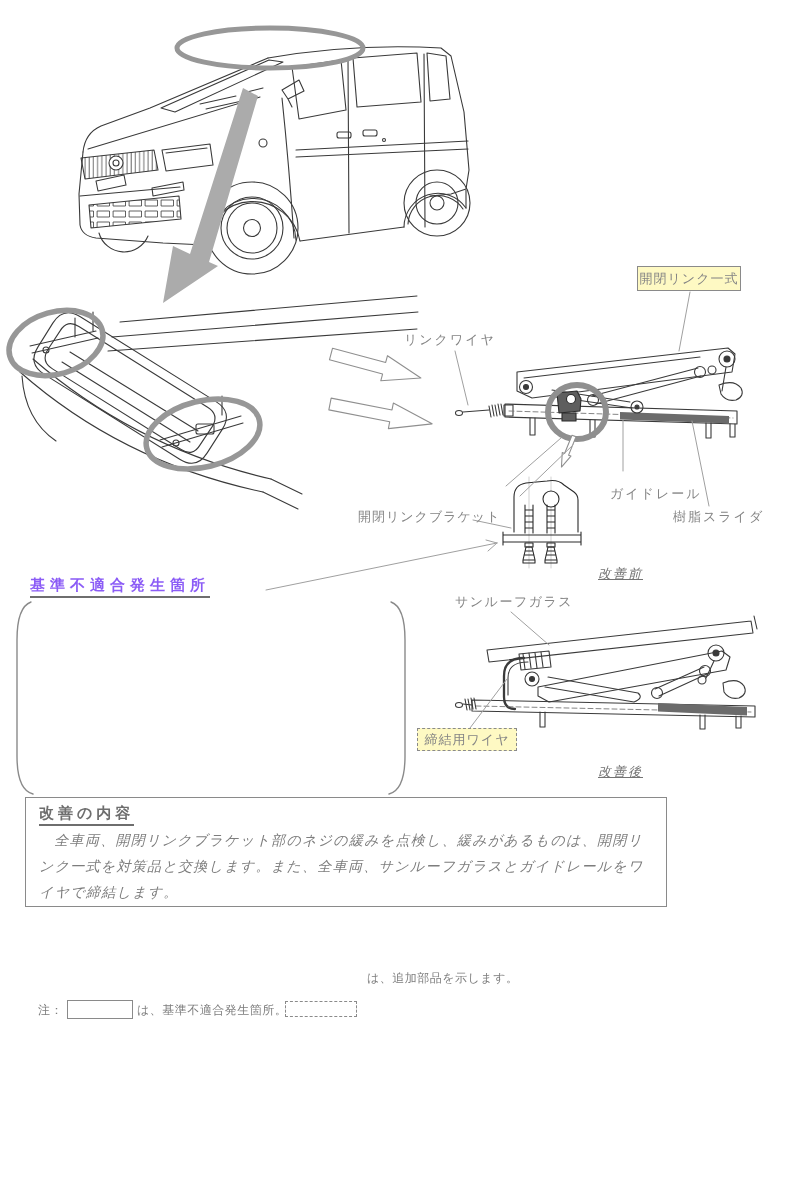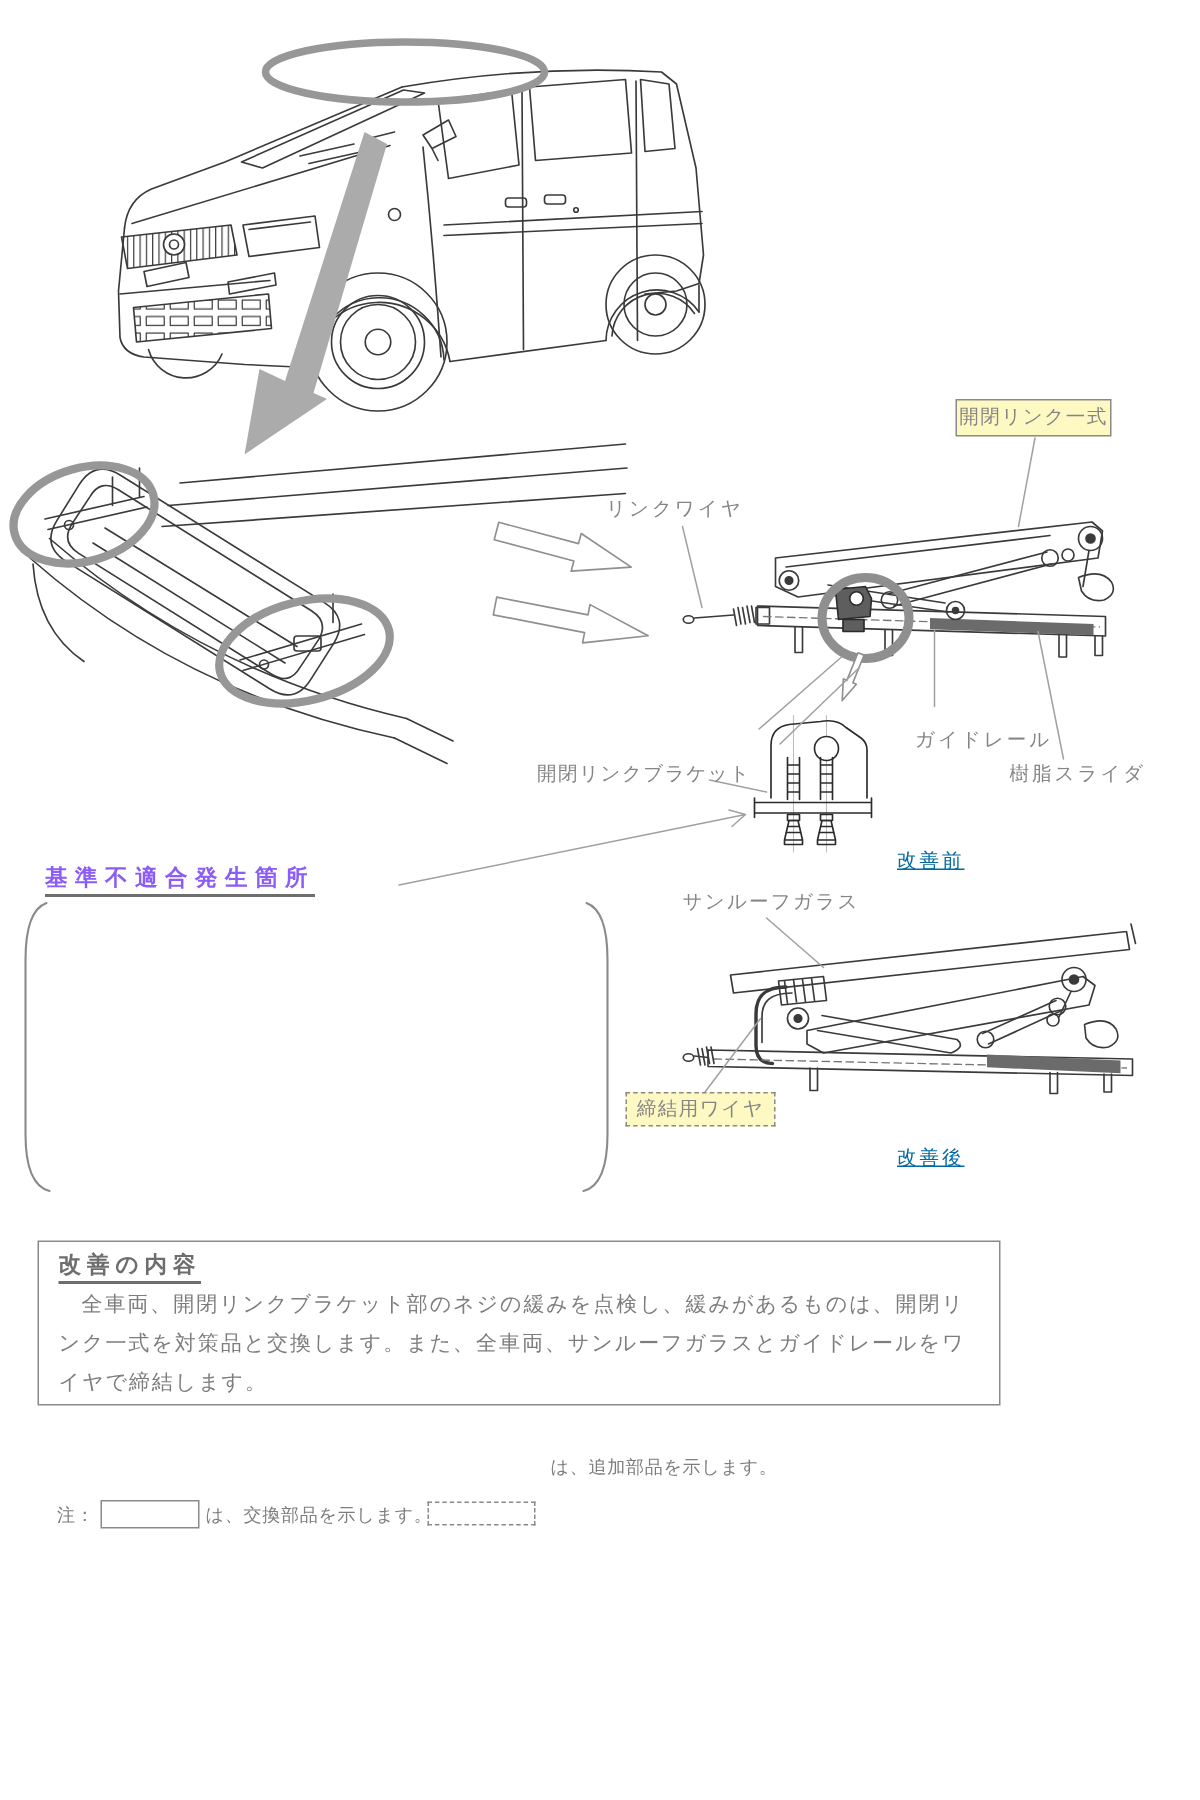--- a/index.html
+++ b/index.html
@@ -1,34 +1,34 @@
 <!DOCTYPE html>
 <html><head>
 <meta charset="utf-8">
 <style>
   html,body{margin:0;padding:0;background:#fff;}
   #page{position:relative;width:800px;height:1200px;background:#ffffff;overflow:hidden;
         font-family:"DejaVu Sans","Liberation Sans",sans-serif;}
   #art{position:absolute;left:0;top:0;}
   .lbl{position:absolute;color:#858585;font-size:13px;letter-spacing:2px;white-space:nowrap;line-height:15px;}
   .lbl.tight{letter-spacing:1px;}
-  .caption{position:absolute;color:#0369a1;font-size:13px;letter-spacing:2px;white-space:nowrap;
-           text-decoration:underline;}
+  .caption{position:absolute;color:#737373;font-size:13px;letter-spacing:2px;white-space:nowrap;
+           text-decoration:underline;font-style:italic;}
   .boxlabel{position:absolute;border:1px solid #8a8a8a;color:#858585;font-size:13px;letter-spacing:1px;
             text-align:center;white-space:nowrap;background:#fef9c3;}
   .boxlabel.dashed{border-style:dashed;text-align:center;}
   .sec-heading{position:absolute;color:#8b5cf6;font-size:15px;font-weight:bold;letter-spacing:5px;
                border-bottom:2px solid #6e6e6e;padding-bottom:1px;white-space:nowrap;}
   .defect-body{position:absolute;left:36px;top:603px;width:366px;color:#7d7d7d;font-size:14px;
                letter-spacing:1px;line-height:23.8px;text-align:justify;}
-  .improve-box{position:absolute;left:25px;top:827px;width:640px;height:108px;border:1px solid #8a8a8a;background:#fff;}
+  .improve-box{position:absolute;left:25px;top:797px;width:640px;height:108px;border:1px solid #8a8a8a;background:#fff;}
   .improve-heading{position:absolute;left:13px;top:6px;color:#6e6e6e;font-size:15px;font-weight:bold;
                    letter-spacing:4px;border-bottom:2px solid #6e6e6e;padding-bottom:1px;white-space:nowrap;}
   .improve-body{position:absolute;left:13px;top:29px;width:618px;color:#7d7d7d;font-size:14px;
-                letter-spacing:1.3px;line-height:26px;}
+                letter-spacing:1.3px;line-height:26px;font-style:italic;}
   .foot-text{position:absolute;color:#7d7d7d;font-size:12px;letter-spacing:0.5px;white-space:nowrap;}
   .sample-box{position:absolute;border:1px solid #8a8a8a;background:#fff;}
   .sample-box.dashed{border-style:dashed;}
 </style>
 </head>
 <body>
 
 <div id="page">
 
   <svg id="art" width="800" height="1200" viewBox="0 0 800 1200" fill="none" stroke="#3a3a3a" stroke-width="1.1" stroke-linecap="round" stroke-linejoin="round">
@@ -223,19 +223,19 @@
   <div class="improve-box">
     <div class="improve-heading">改善の内容</div>
     <div class="improve-body">　全車両、開閉リンクブラケット部のネジの緩みを点検し、緩みがあるものは、開閉リンク一式を対策品と交換します。また、全車両、サンルーフガラスとガイドレールをワイヤで締結します。</div>
   </div>
 
 
   <div class="foot-text" style="left:38px;top:1002px;">注：</div>
 
   <span class="sample-box" style="left:67px;top:1000px;width:64px;height:17px;"></span>
 
-  <div class="foot-text" style="left:137px;top:1002px;">は、交換部品を示します。</div>
+  <div class="foot-text" style="left:137px;top:1002px;">は、基準不適合発生箇所。</div>
 
   <span class="sample-box dashed" style="left:285px;top:1001px;width:70px;height:14px;"></span>
 
   <div class="foot-text" style="left:367px;top:970px;text-align:center;">は、追加部品を示します。</div>
 
 </div>
 
 </body></html>

